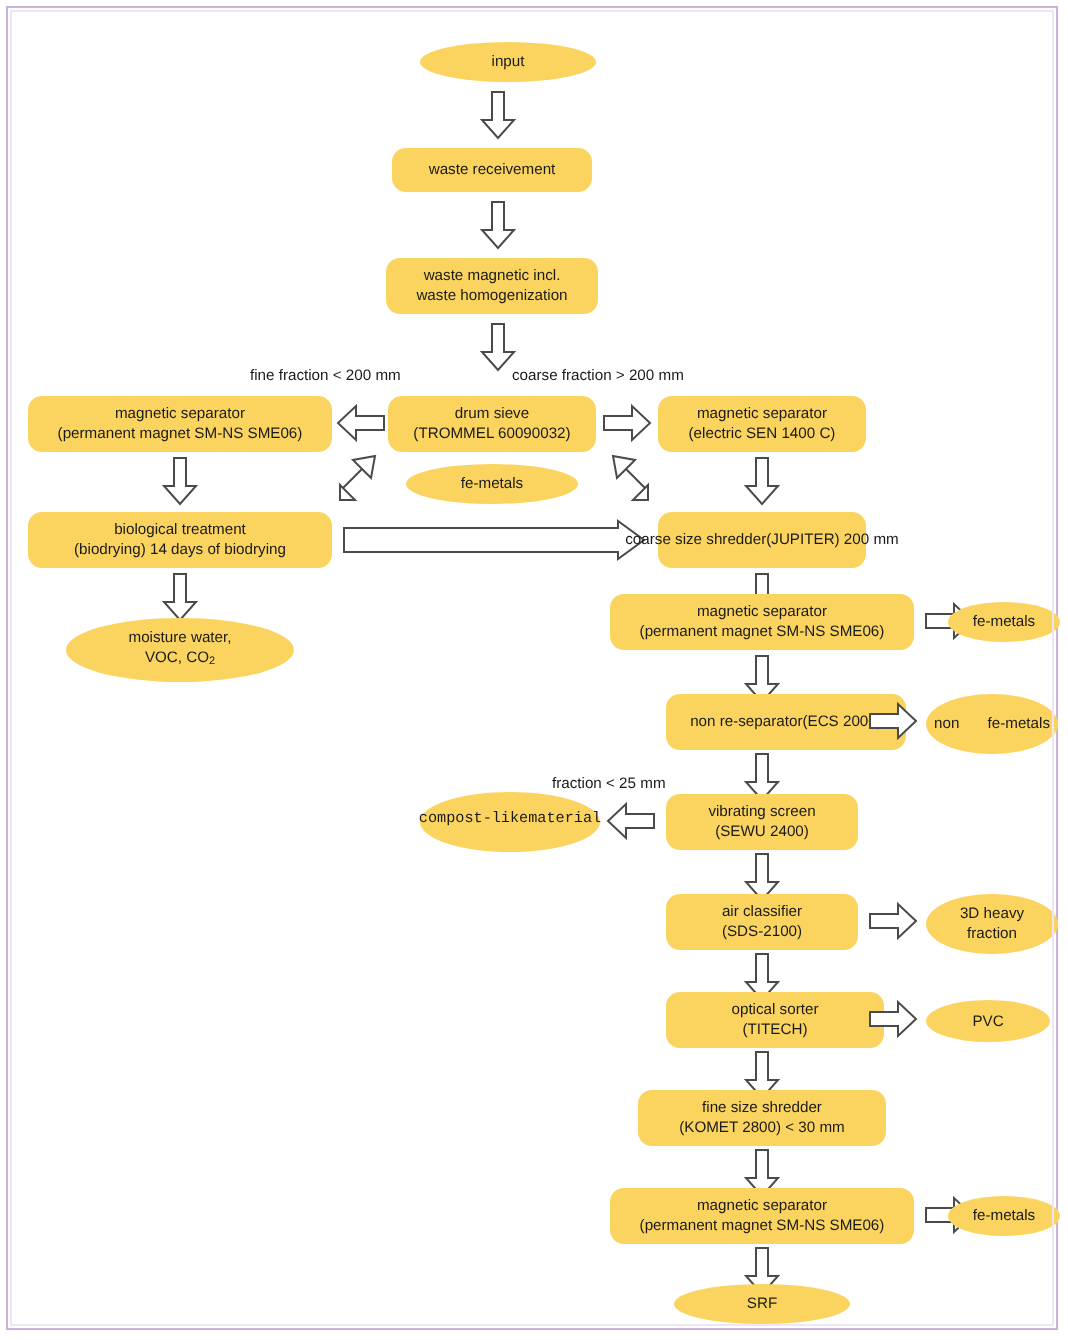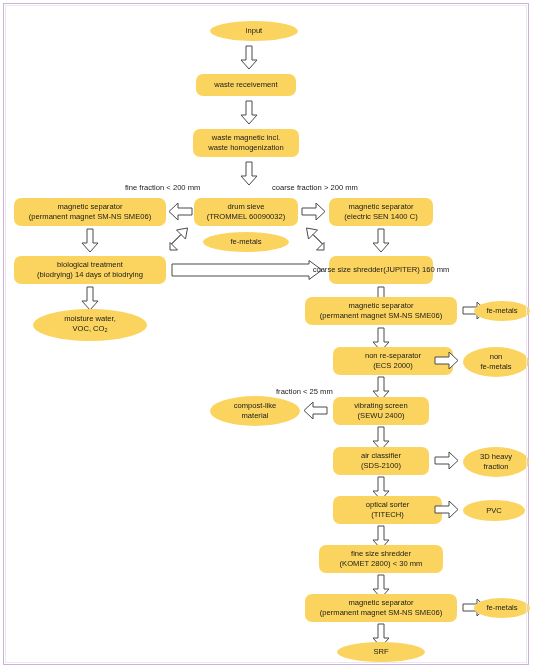--- a/index.html
+++ b/index.html
@@ -114,21 +114,21 @@
       <span>waste homogenization</span>
     </div>
 
     <div class="arrow" style="left:236px; top:158px;">
       <svg width="18" height="24" viewBox="0 0 18 24">
         <path d="M6 0 L12 0 L12 14 L17 14 L9 23 L1 14 L6 14 Z"></path>
       </svg>
     </div>
 
     <div class="label" style="left:121px; top:179px;">fine fraction &lt; 200 mm</div>
-    <div class="label" style="left:268px; top:179px;">coarse fraction &gt; 200 mm</div>
+    <div class="label" style="left:252px; top:179px;">coarse fraction &gt; 200 mm</div>
 
     <div class="node rect" style="left:10px; top:194px; width:152px; height:28px; flex-direction:column;">
       <span>magnetic separator</span>
       <span>(permanent magnet SM-NS SME06)</span>
     </div>
 
     <div class="arrow" style="left:165px; top:199px;">
       <svg width="24" height="18" viewBox="0 0 24 18">
         <path d="M23 5 L23 12 L9 12 L9 17 L0 8.5 L9 0 L9 5 Z"></path>
       </svg>
@@ -182,21 +182,21 @@
     </div>
 
     <div class="arrow" style="left:167px; top:256px;">
       <svg width="152" height="20" viewBox="0 0 152 20">
         <path d="M1 4 L138 4 L138 0.5 L151 10 L138 19.5 L138 16 L1 16 Z"></path>
       </svg>
     </div>
 
     <div class="node rect" style="left:325px; top:252px; width:104px; height:28px; flex-direction:row;">
       <span>coarse size shredder</span>
-      <span>(JUPITER) 160 mm</span>
+      <span>(JUPITER) 200 mm</span>
     </div>
 
     <div class="arrow" style="left:77px; top:283px;">
       <svg width="18" height="24" viewBox="0 0 18 24">
         <path d="M6 0 L12 0 L12 14 L17 14 L9 23 L1 14 L6 14 Z"></path>
       </svg>
     </div>
 
     <div class="node ellipse" style="left:29px; top:305px; width:114px; height:32px; flex-direction:column;">
       <span>moisture water,</span>
@@ -223,45 +223,45 @@
     <div class="node ellipse" style="left:470px; top:297px; width:56px; height:20px;">
       <span>fe-metals</span>
     </div>
 
     <div class="arrow" style="left:368px; top:324px;">
       <svg width="18" height="24" viewBox="0 0 18 24">
         <path d="M6 0 L12 0 L12 14 L17 14 L9 23 L1 14 L6 14 Z"></path>
       </svg>
     </div>
 
-    <div class="node rect" style="left:329px; top:343px; width:120px; height:28px; flex-direction:column;">
+    <div class="node rect" style="left:329px; top:343px; width:120px; height:28px; flex-direction:row;">
       <span>non re-separator</span>
       <span>(ECS 2000)</span>
     </div>
 
     <div class="arrow" style="left:430px; top:348px;">
       <svg width="24" height="18" viewBox="0 0 24 18">
         <path d="M1 5 L1 12 L15 12 L15 17 L24 8.5 L15 0 L15 5 Z"></path>
       </svg>
     </div>
 
-    <div class="node ellipse" style="left:459px; top:343px; width:66px; height:30px; flex-direction:column;">
+    <div class="node ellipse" style="left:459px; top:343px; width:66px; height:30px; flex-direction:row;justify-content:space-between;">
       <span>non</span>
       <span>fe-metals</span>
     </div>
 
     <div class="arrow" style="left:368px; top:373px;">
       <svg width="18" height="24" viewBox="0 0 18 24">
         <path d="M6 0 L12 0 L12 14 L17 14 L9 23 L1 14 L6 14 Z"></path>
       </svg>
     </div>
 
     <div class="label" style="left:272px; top:383px;">fraction &lt; 25 mm</div>
 
-    <div class="node ellipse" style="left:206px; top:392px; width:90px; height:30px; flex-direction:column;">
+    <div class="node ellipse" style="left:206px; top:392px; width:90px; height:30px; flex-direction:row;font-family:Liberation Mono, monospace;">
       <span>compost-like</span>
       <span>material</span>
     </div>
 
     <div class="arrow" style="left:300px; top:398px;">
       <svg width="24" height="18" viewBox="0 0 24 18">
         <path d="M23 5 L23 12 L9 12 L9 17 L0 8.5 L9 0 L9 5 Z"></path>
       </svg>
     </div>
 

